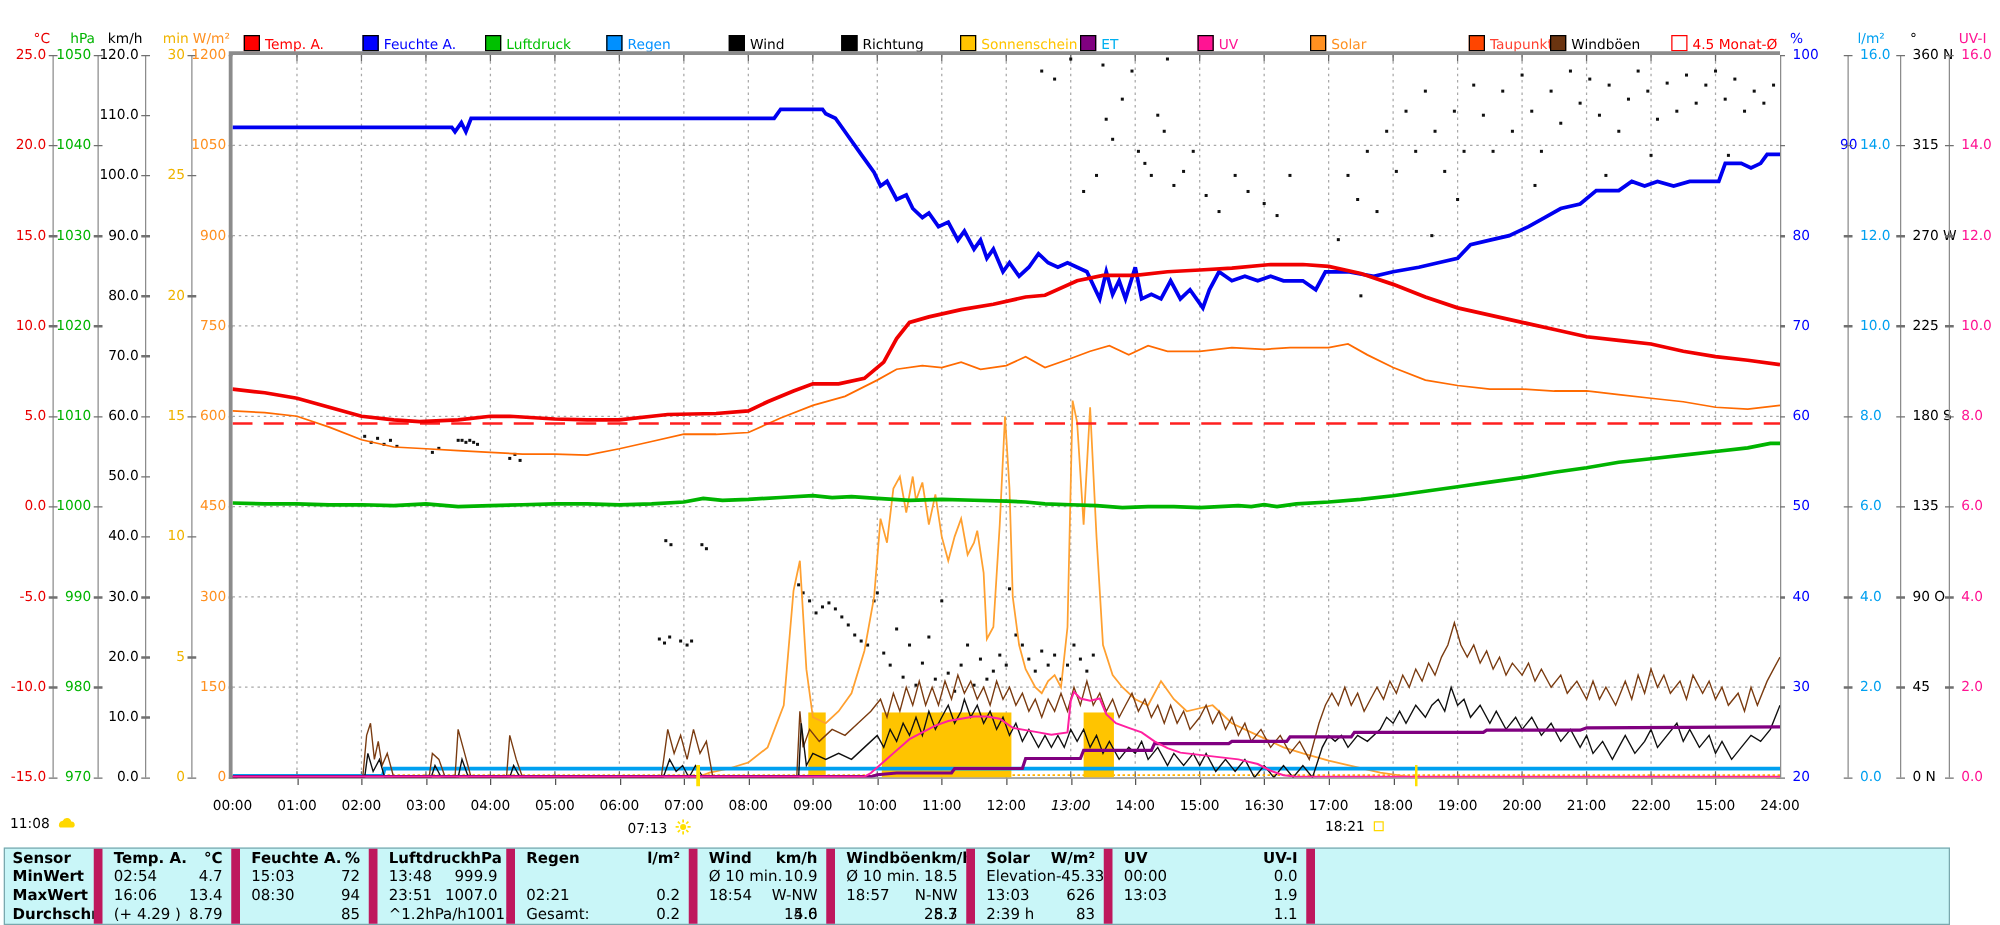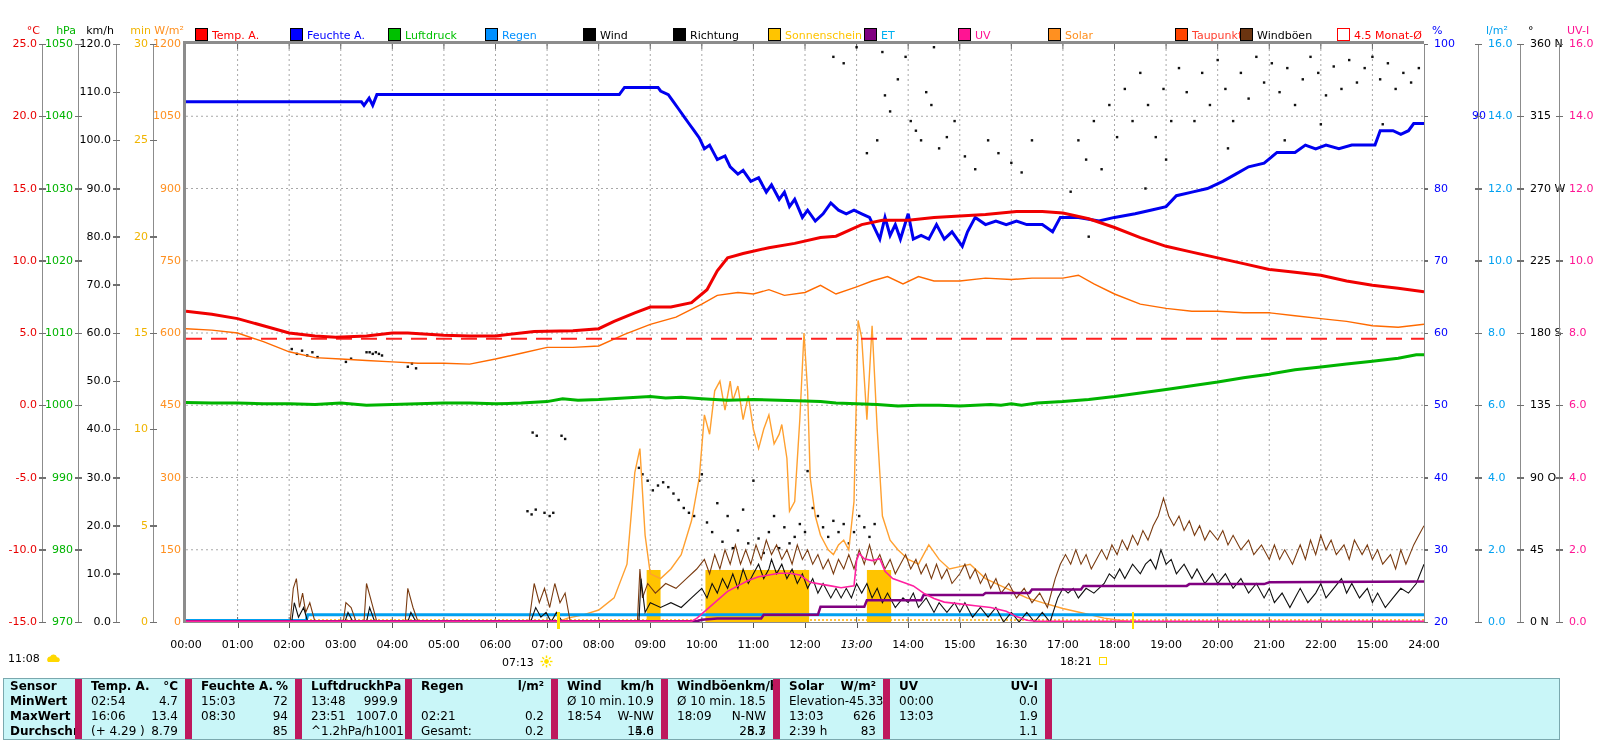--- a/index.html
+++ b/index.html
@@ -669,21 +669,21 @@
       <div class="tcol">
         <div class="trow thead">
           <div class="lt">Windböen</div>
           <div class="rt">km/h</div>
         </div>
         <div class="trow">
           <div class="lt">Ø 10 min.</div>
           <div class="rt">18.5</div>
         </div>
         <div class="trow">
-          <div class="lt">18:09</div>
+          <div class="lt">18:57</div>
           <div class="rt">N-NW 25.7</div>
         </div>
         <div class="trow">
           <div class="lt"></div>
           <div class="rt">8.3</div>
         </div>
       </div>
       <div class="tcol">
         <div class="trow thead">
           <div class="lt">Solar</div>

